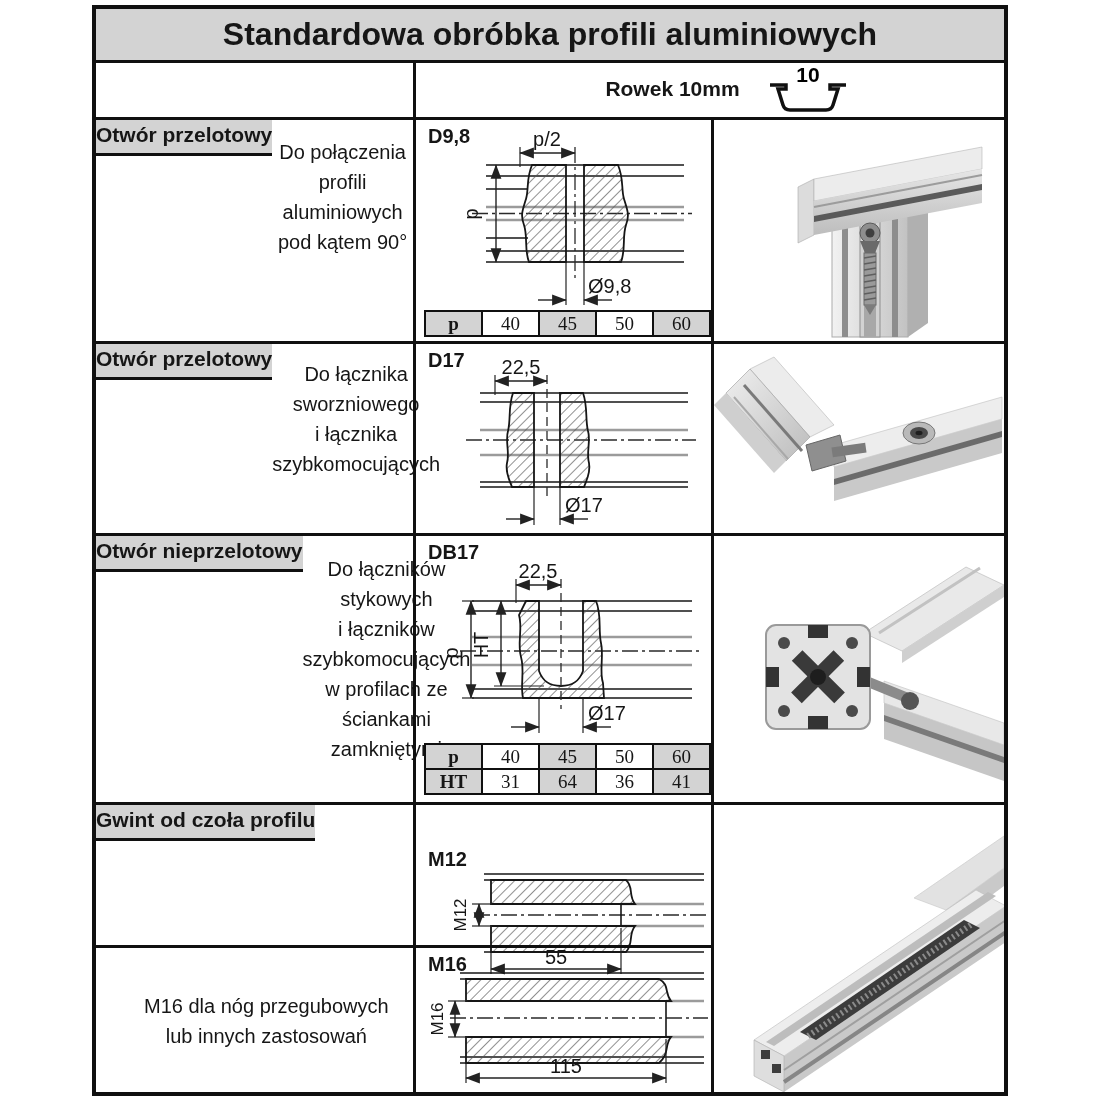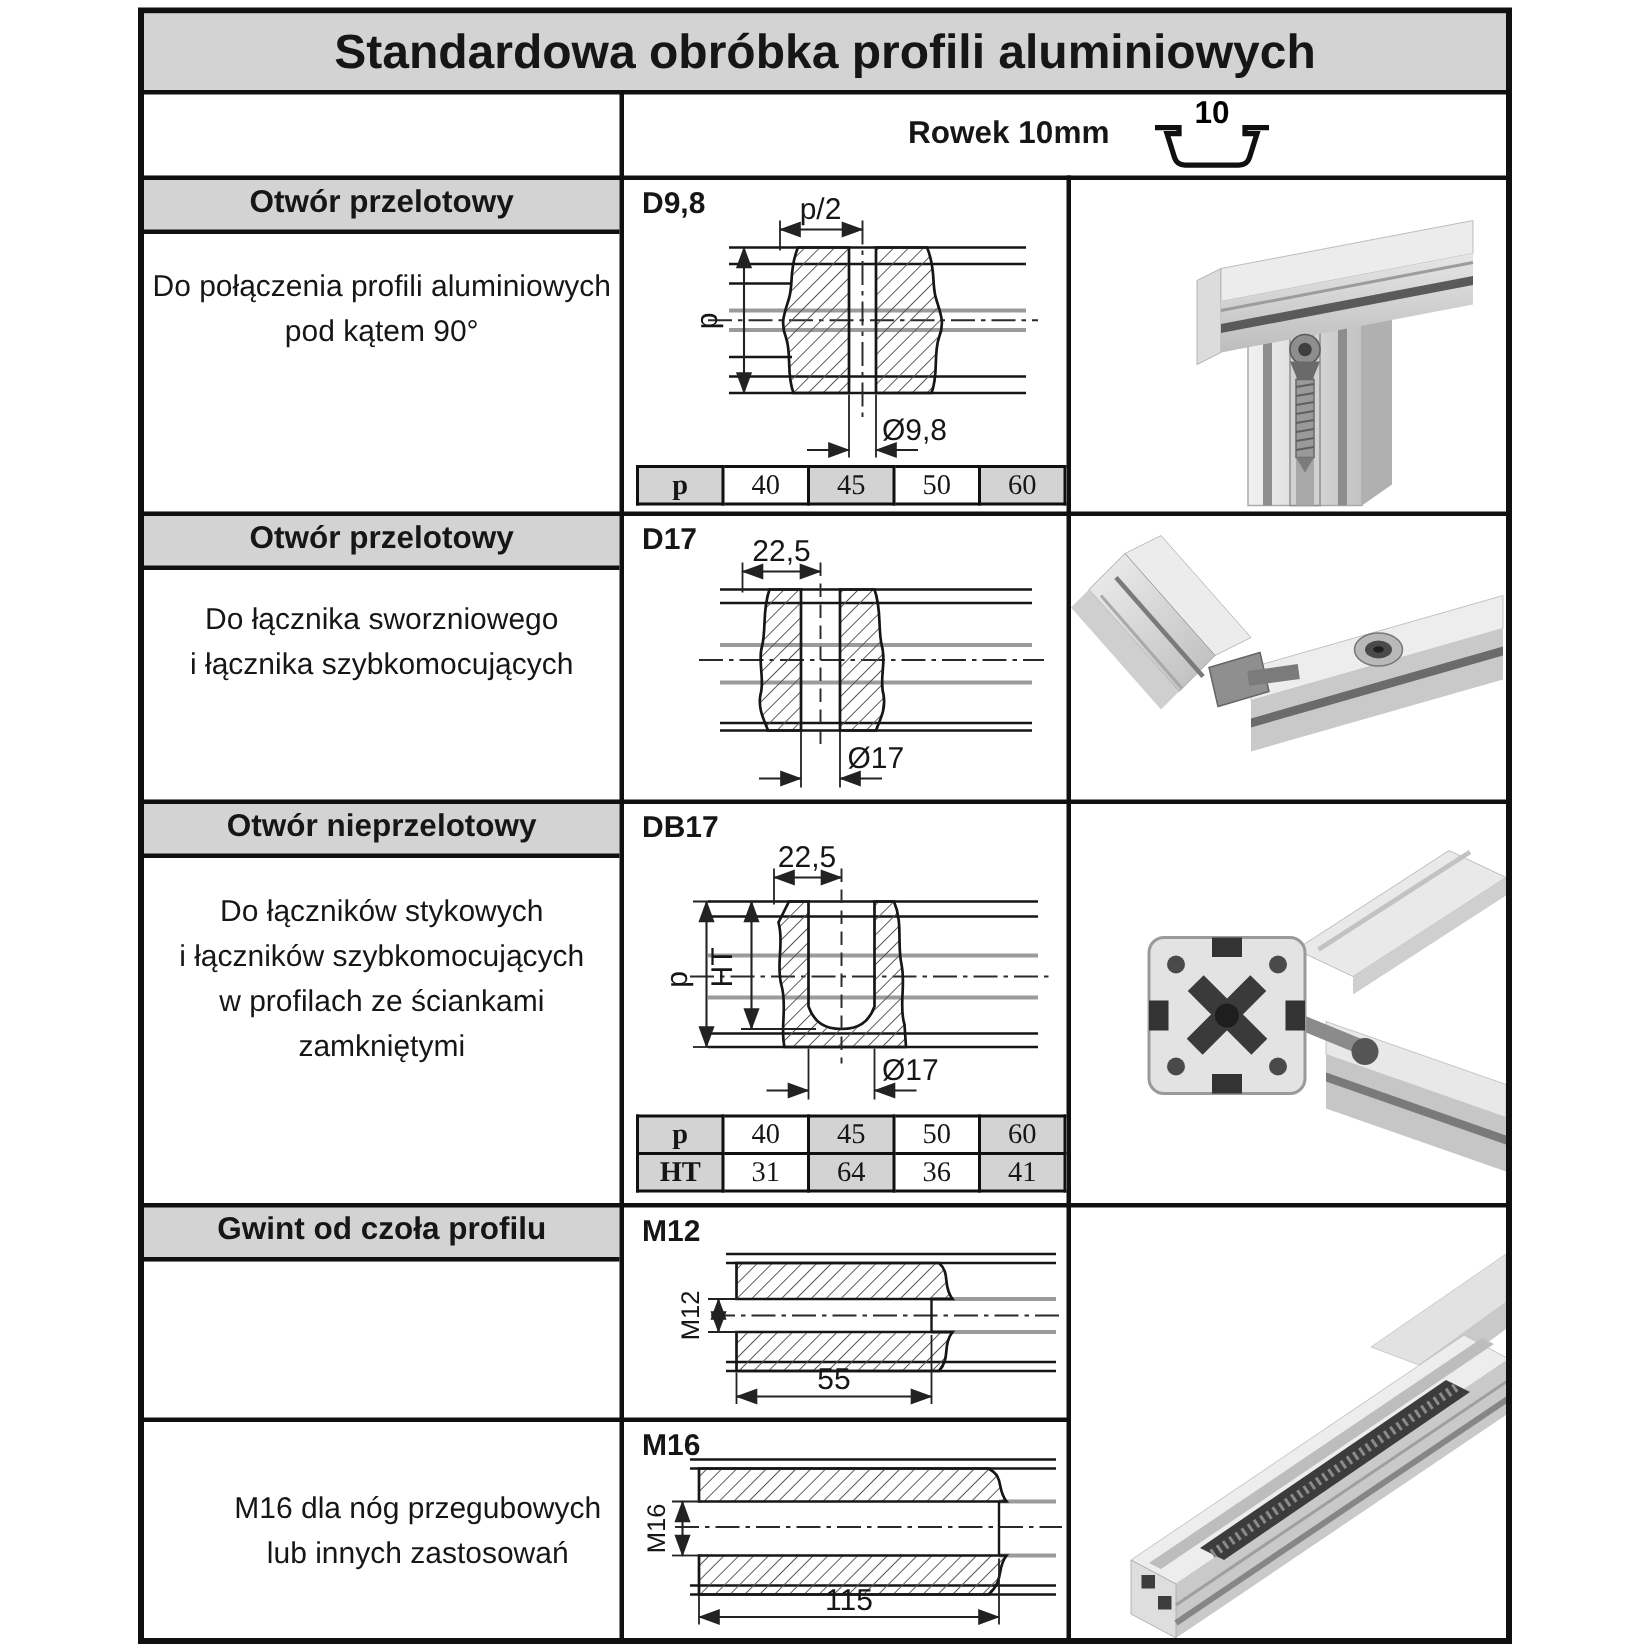--- a/index.html
+++ b/index.html
@@ -7,21 +7,21 @@
        font-family:"Liberation Sans","DejaVu Sans",sans-serif;color:#161616;}
   .frame{position:absolute;left:92px;top:5px;width:916px;height:1091px;
          border:4px solid #101010;box-sizing:border-box;background:#fff;}
   .cell{position:absolute;box-sizing:border-box;}
   .hline,.vline{position:absolute;background:#101010;}
   .title-cell{left:0;top:0;width:908px;height:51px;background:#d3d3d3;display:flex;
               align-items:center;justify-content:center;font-weight:bold;font-size:32px;}
   .groove-cell{left:317px;top:51px;width:629px;height:57px;display:flex;align-items:center;
                justify-content:center;gap:26px;}
   .groove-label{font-weight:bold;font-size:21px;}
-  .lc{left:0;width:317px;display:flex;flex-direction:column;}
+  .lc{left:0;width:317px;display:flex;flex-direction:row;}
   .band{height:36px;background:#d3d3d3;border-bottom:3px solid #101010;display:flex;flex:0 0 auto;
         align-items:center;justify-content:center;font-weight:bold;font-size:21px;}
   .desc{white-space:pre-line;text-align:center;font-size:20px;line-height:1.5;}
   .pt1{padding-top:20px;text-align:center;} .pt2{padding-top:18px;} .pt3{padding-top:21px;}
   .pt4{padding-top:24px;} .pt5{padding-top:46px;}
   .mc{left:320px;width:295px;}
   .rc{left:618px;width:290px;overflow:hidden;background:#fff;}
   .code{position:absolute;top:8px;left:12px;font-weight:bold;font-size:20px;z-index:3;}
   .mc svg,.rc svg{position:absolute;left:0;top:0;}
   .mt{position:absolute;border-collapse:collapse;z-index:4;background:#fff;}
@@ -237,21 +237,21 @@
         <td class="g hd">HT</td>
         <td>31</td>
         <td class="g">64</td>
         <td>36</td>
         <td class="g">41</td>
       </tr>
     </tbody>
       </table>
   </div>
 
-  <div class="cell mc" style="top:793px;height:154px;text-align:right;">
+  <div class="cell mc" style="top:831px;height:154px;text-align:right;">
     <div class="code">M12</div>
     <svg width="295" height="143" viewBox="0 0 295 143">
       <defs>
         <marker id="ar4" viewBox="0 0 10 8" refX="9.5" refY="4" markerWidth="11" markerHeight="9" orient="auto-start-reverse">
           <path d="M0.5,0.5 L10,4 L0.5,7.5 Z" fill="#222"></path>
           </marker>
         <pattern id="h4" width="7" height="7" patternUnits="userSpaceOnUse" patternTransform="rotate(45)">
           <line x1="0" y1="0" x2="0" y2="7" stroke="#555" stroke-width="1.3"></line>
           </pattern>
       </defs>

